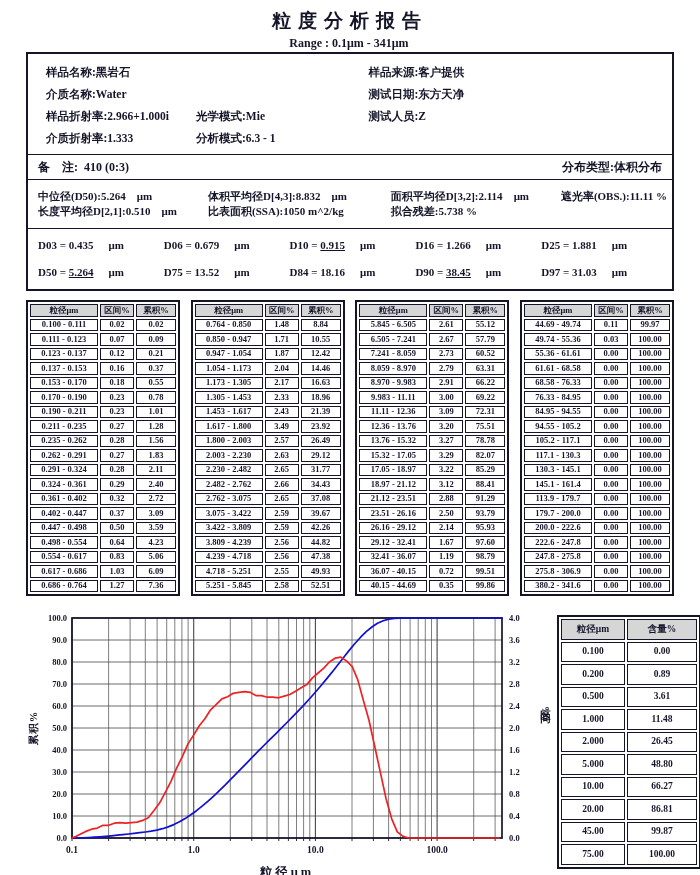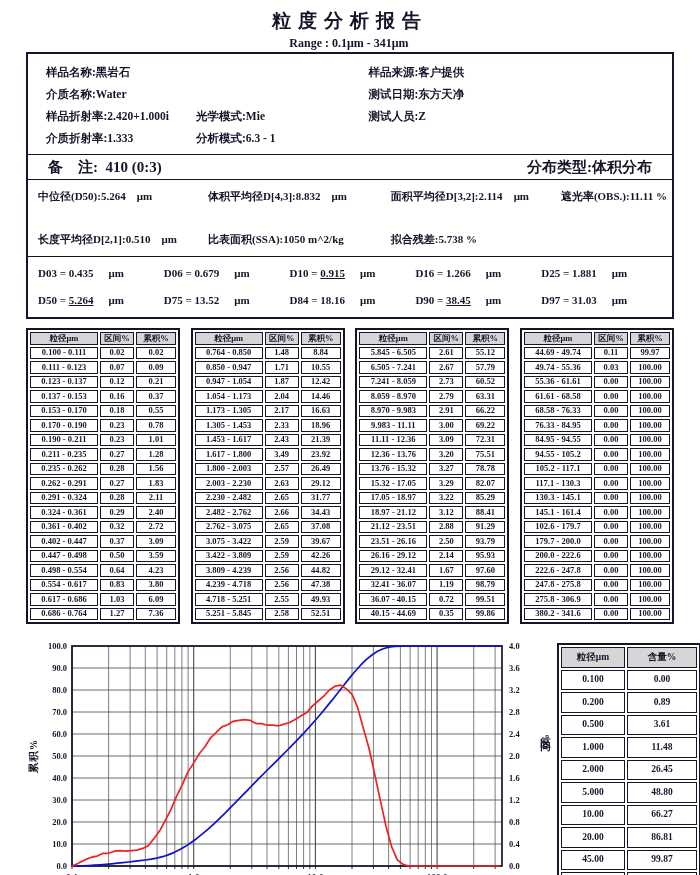--- a/index.html
+++ b/index.html
@@ -8,23 +8,23 @@
   .page{padding:4px 26px 0 26px;}
   .report-title{text-align:center;font-size:19px;letter-spacing:7px;margin:4px 0 2px 0;}
   .range-line{text-align:center;font-size:12px;margin:0 2px 1px 0;}
   .info-box{border:2px solid #15152a;}
   .sec{border-top:1.5px solid #15152a;}
   .sec:first-child{border-top:none;margin-left:8px;}
   .sec-info{display:grid;grid-template-columns:52% 48%;padding:7px 6px 5px 10px;font-size:11.5px;}
   .iline{line-height:22px;white-space:nowrap;}
   .fw140{display:inline-block;width:150px;}
   .fw180{display:inline-block;width:180px;}
-  .sec-remark{display:flex;padding:4px 20px;font-size:15px;line-height:16px;}
+  .sec-remark{display:flex;padding:4px 10px;font-size:12px;line-height:16px;}
   .push-right{margin-left:auto;}
-  .sec-stats{display:grid;grid-template-columns:27% 29% 27% 17%;row-gap:28px;padding:9px 4px 9px 10px;font-size:11px;}
+  .sec-stats{display:grid;grid-template-columns:27% 29% 27% 17%;row-gap:0;padding:9px 4px 9px 10px;font-size:11px;}
   .stat span.unit{margin-left:11px;}
   .sec-dvals{display:grid;grid-template-columns:repeat(5,1fr);row-gap:15px;padding:10px 5px 11px 10px;font-size:11px;}
   .dval .unit{margin-left:15px;}
   .ul{text-decoration:underline;}
   .main-table-row{display:flex;justify-content:space-between;margin-top:9px;}
   table.grid-table{border-collapse:separate;border-spacing:2px;border:2px solid #15152a;background:#fff;}
   table.grid-table th,table.grid-table td{border:1px solid #15152a;font-size:8.5px;line-height:9.5px;
        padding:0.5px 2px;text-align:center;white-space:nowrap;font-weight:bold;}
   table.grid-table th{background:#d6d6d6;}
   table.dist td:first-child{min-width:62px;}
@@ -50,21 +50,21 @@
 
   <div class="report-title">粒度分析报告</div>
   <div class="range-line">Range : 0.1μm - 341μm</div>
 
   <div class="info-box">
 
     <div class="sec sec-info">
       <div>
         <div class="iline"><span>样品名称:</span><span>黑岩石</span></div>
         <div class="iline"><span>介质名称:</span><span>Water</span></div>
-        <div class="iline"><span class="fw140"><span>样品折射率:</span><span>2.420+1.000i</span></span><span><span>光学模式:</span><span>Mie</span></span></div>
+        <div class="iline"><span class="fw140"><span>样品折射率:</span><span>2.966+1.000i</span></span><span><span>光学模式:</span><span>Mie</span></span></div>
         <div class="iline"><span class="fw140"><span>介质折射率:</span><span>1.333</span></span><span><span>分析模式:</span><span>6.3 - 1</span></span></div>
       </div>
       <div>
         <div class="iline"><span>样品来源:</span><span>客户提供</span></div>
         <div class="iline"><span>测试日期:</span><span>东方天净</span></div>
         <div class="iline"><span>测试人员:</span><span>Z</span></div>
       </div>
     </div>
 
     <div class="sec sec-remark">
@@ -180,21 +180,21 @@
             <td>3.59</td>
           </tr>
           <tr>
             <td>0.498 - 0.554</td>
             <td>0.64</td>
             <td>4.23</td>
           </tr>
           <tr>
             <td>0.554 - 0.617</td>
             <td>0.83</td>
-            <td>3.80</td>
+            <td>5.06</td>
           </tr>
           <tr>
             <td>0.617 - 0.686</td>
             <td>1.03</td>
             <td>6.09</td>
           </tr>
           <tr>
             <td>0.686 - 0.764</td>
             <td>1.27</td>
             <td>7.36</td>
@@ -470,21 +470,21 @@
             <td>130.3 - 145.1</td>
             <td>0.00</td>
             <td>100.00</td>
           </tr>
           <tr>
             <td>145.1 - 161.4</td>
             <td>0.00</td>
             <td>100.00</td>
           </tr>
           <tr>
-            <td>102.6 - 179.7</td>
+            <td>113.9 - 179.7</td>
             <td>0.00</td>
             <td>100.00</td>
           </tr>
           <tr>
             <td>179.7 - 200.0</td>
             <td>0.00</td>
             <td>100.00</td>
           </tr>
           <tr>
             <td>200.0 - 222.6</td>

